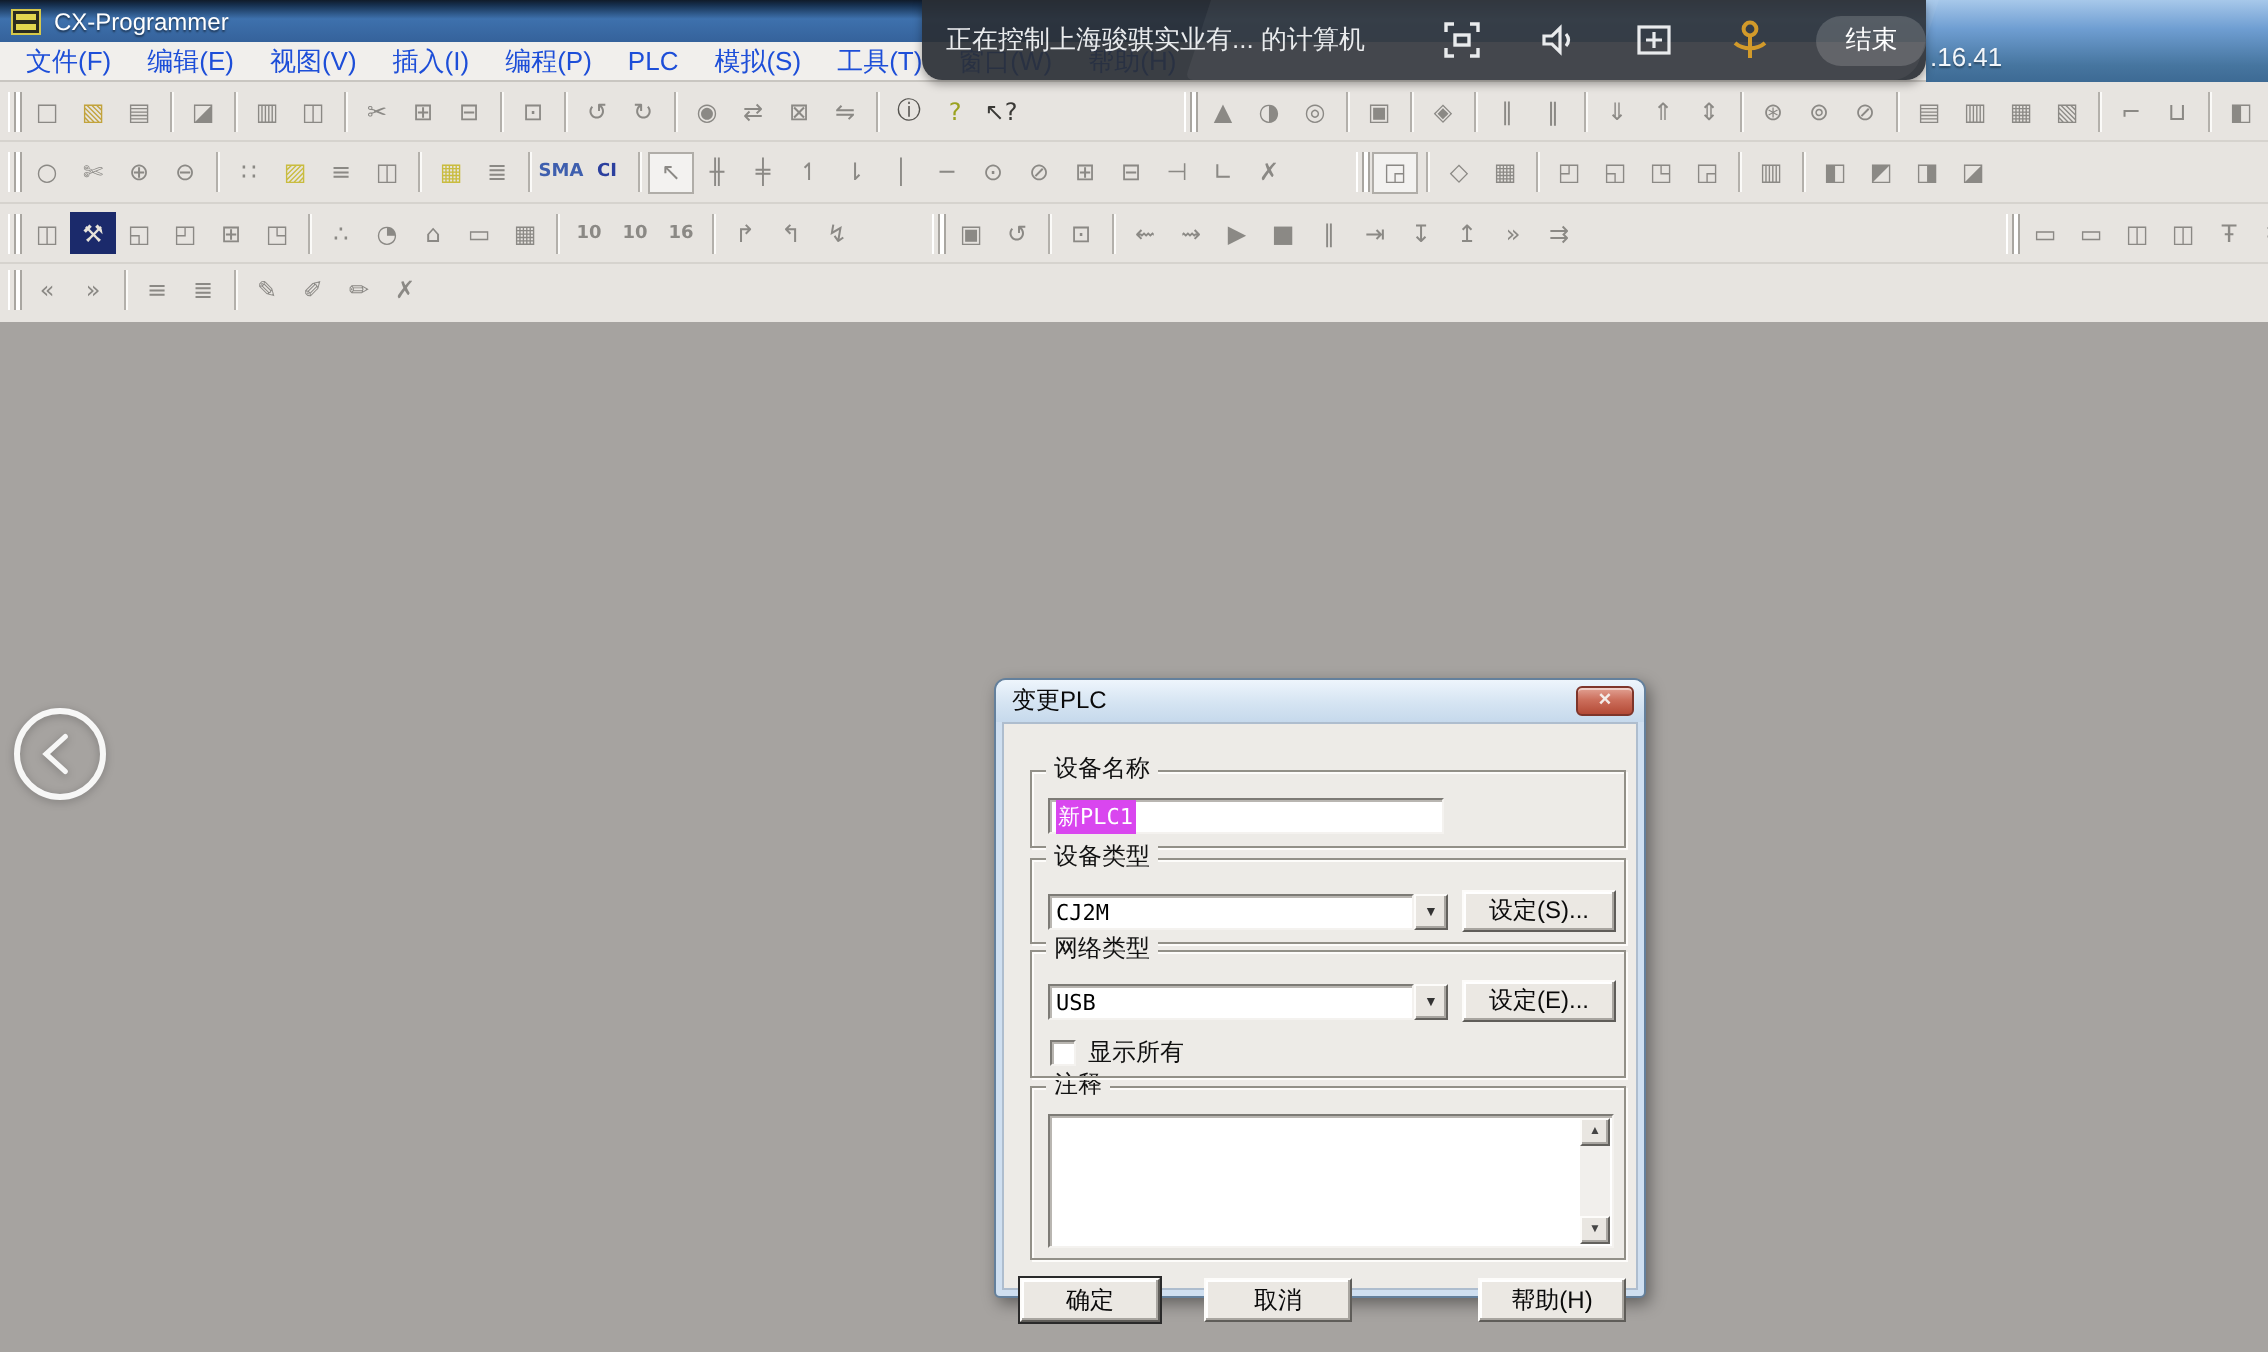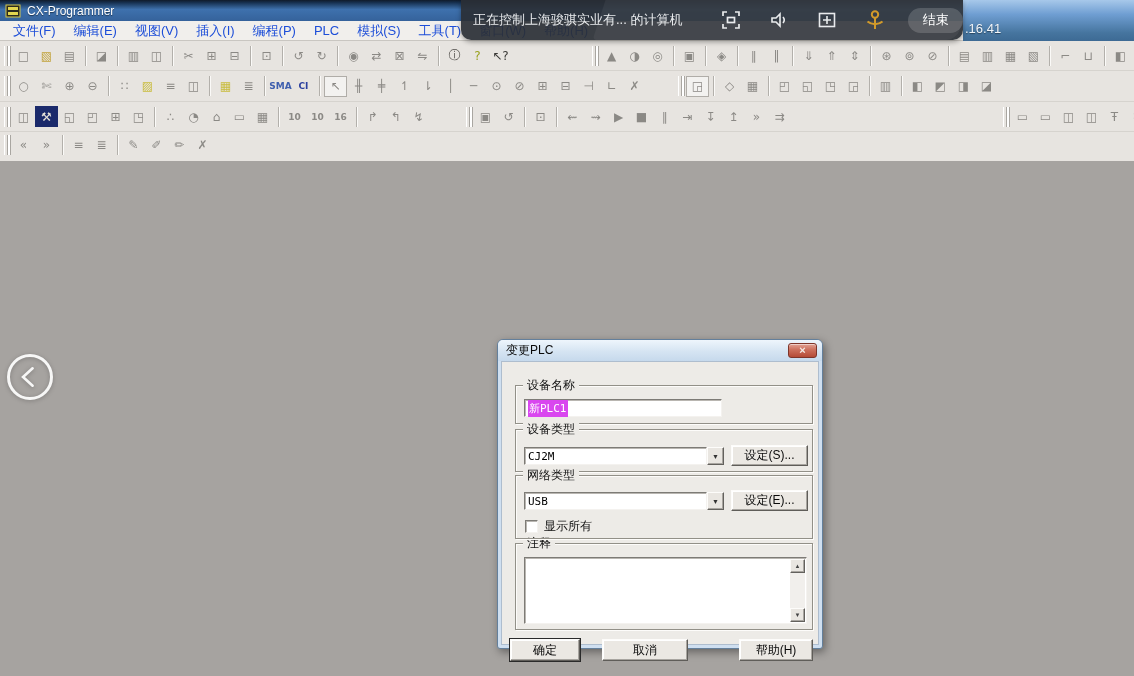--- a/index.html
+++ b/index.html
@@ -69,21 +69,21 @@
   .dlg-close { width:29px; height:15px; border-radius:3px; font-size:11px; font-weight:bold;
     background:linear-gradient(#e2a294, #cc6f5c 45%, #b44a36); color:#f3ece9;
     border:1px solid #7e352a; box-shadow:inset 0 1px 0 rgba(255,255,255,.5);
     display:flex; align-items:center; justify-content:center; line-height:1; }
   .dlg-body { position:absolute; left:3px; top:21px; right:3px; bottom:3px;
     background:#edebe7; border:1px solid #aebdce; }
 
   .groupbox { position:absolute; border:1px solid #929088;
     box-shadow:inset 1px 1px 0 #fdfcfa, 1px 1px 0 #fdfcfa; }
   .groupbox .glabel { position:absolute; top:-8px; left:7px; background:#edebe7;
-    padding:0 4px; font-size:12px; color:#111; line-height:14px; }
+    padding:0 4px; font-size:12px; color:#111; line-height:14px;font-family:Liberation Mono, monospace; }
 
   .sunken { background:#fff; border:1px solid; border-color:#7d7b76 #f4f2ef #f4f2ef #7d7b76;
     box-shadow:inset 1px 1px 0 #b9b6b1; }
   .textfield { position:absolute; height:18px; font-size:11px; font-family:"DejaVu Sans Mono","Liberation Mono",monospace;
     display:flex; align-items:center; padding-left:3px; }
   .sel { background:#d946ef; color:#fff; padding:1px 1px; }
 
   .combo { position:absolute; height:18px; display:flex; }
   .combo .cval { flex:1; background:#fff; border:1px solid; border-color:#7d7b76 #f4f2ef #f4f2ef #7d7b76;
     box-shadow:inset 1px 1px 0 #b9b6b1; font-size:11px; font-family:"DejaVu Sans Mono","Liberation Mono",monospace;
@@ -399,16 +399,16 @@
         <span class="cbtn">▼</span>
       </div>
       <div class="btn3d" style="position:absolute; left:215px; top:14px; width:77px; height:21px;">设定(E)...</div>
       <div class="checkrow" style="left:9px; top:42px;">
         <span class="checkbox"></span>
         <span>显示所有</span>
       </div>
     </div>
 
     <div class="btn3d default-ring" style="position:absolute; left:8px; top:277px; width:70px; height:22px;">确定</div>
-    <div class="btn3d" style="position:absolute; left:100px; top:277px; width:86px; height:22px;">取消</div>
+    <div class="btn3d" style="position:absolute; left:100px; top:277px; width:74px; height:22px;">取消</div>
     <div class="btn3d" style="position:absolute; left:237px; top:277px; width:74px; height:22px;">帮助(H)</div>
   </div>
 </div>
 
 </body></html>

